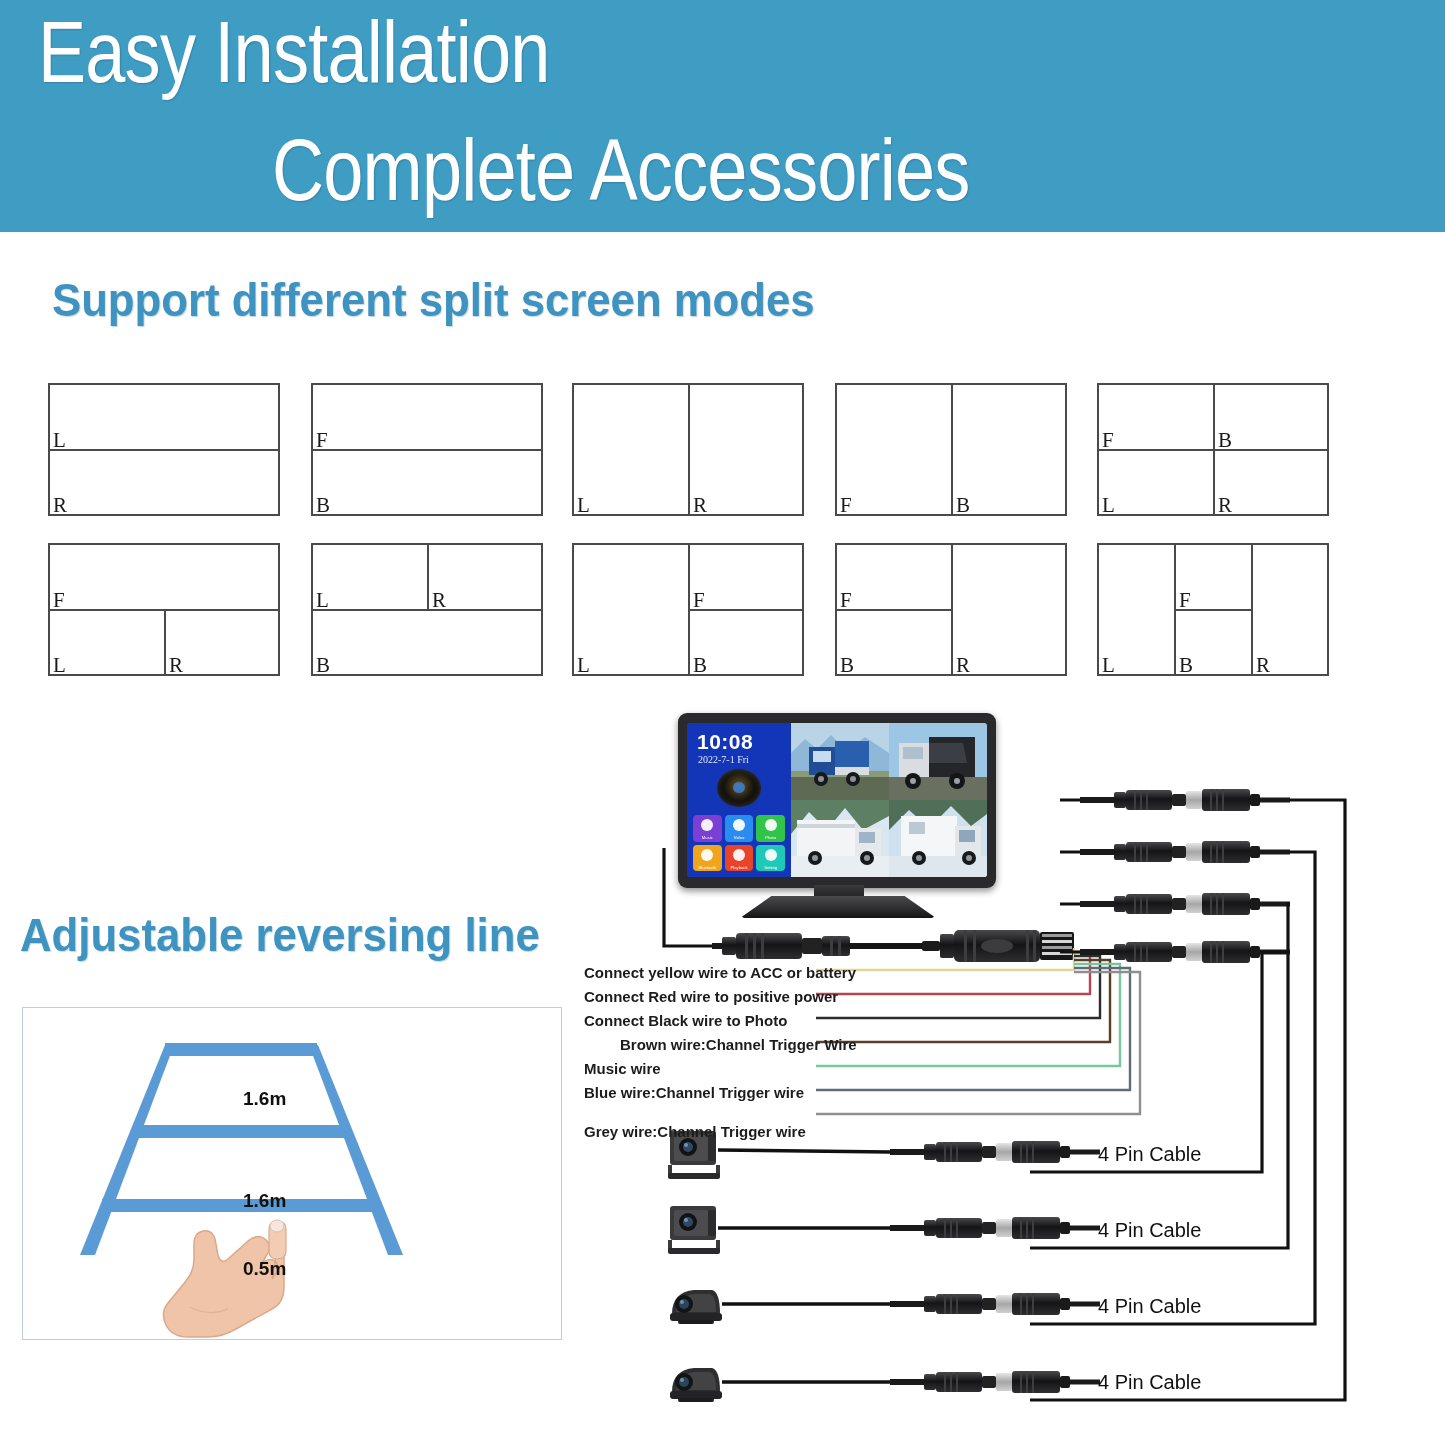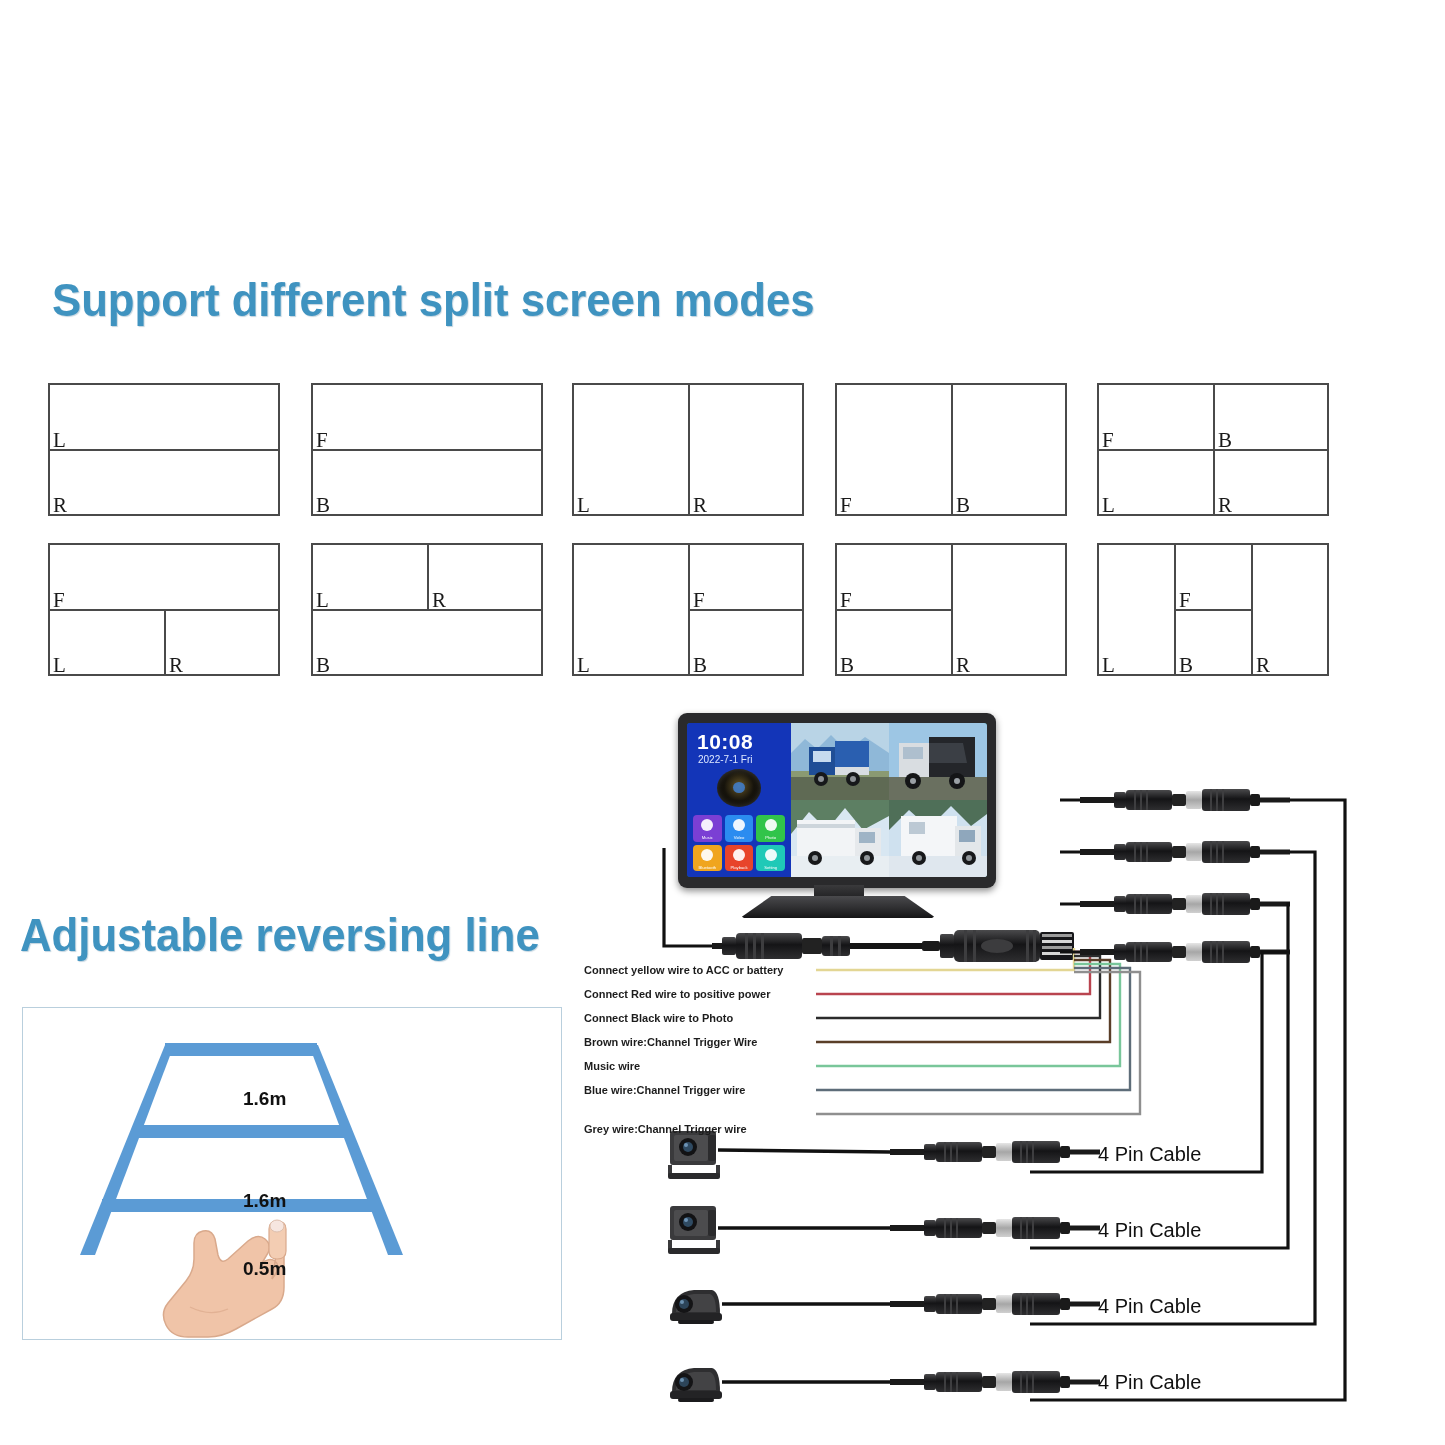--- a/index.html
+++ b/index.html
@@ -79,21 +79,21 @@
   .rev-lbl {
     position:absolute; font-family:"Liberation Sans", sans-serif;
     font-weight:700; font-size:19px; color:#111;
   }
 
   
   #wiring { position:absolute; left:0; top:700px; width:1445px; height:745px; }
   .wire-text {
     position:absolute; left:584px;
     font-family:"Liberation Sans", sans-serif;
-    font-size:11px; color:#1c1c1c; white-space:nowrap;
+    font-size:15px; color:#1c1c1c; white-space:nowrap;
     font-weight:600;
   }
   .pin-lbl {
     position:absolute;
     font-family:"Liberation Sans", sans-serif;
     font-size:20px; color:#111; white-space:nowrap;
   }
 
   
   .monitor { position:absolute; left:678px; top:713px; width:330px; height:205px; }
@@ -108,21 +108,21 @@
   }
   .mon-left { width:104px; height:100%; background:#1335b8; position:relative; }
   .mon-clock {
     position:absolute; left:10px; top:7px;
     color:#fff; font-weight:700; font-size:21px;
     font-family:"Liberation Sans", sans-serif; letter-spacing:.5px;
   }
   .mon-date {
     position:absolute; left:11px; top:31px;
     color:#dfe8ff; font-size:10px;
-    font-family:Liberation Sans, sans-serif;
+    font-family:Liberation Serif, serif;
   }
   .mon-lens {
     position:absolute; left:30px; top:46px; width:44px; height:38px;
     border-radius:50%;
     background: radial-gradient(circle at 50% 45%, #6b5a2a 0%, #3a3118 26%, #17140c 48%, #0c0a06 70%, #141210 100%);
     box-shadow: inset 0 0 6px rgba(255,255,255,.22);
   }
   .mon-lens::after{
     content:""; position:absolute; left:16px; top:13px; width:12px; height:11px;
     border-radius:50%; background:#3f7fd0; opacity:.85;
@@ -160,20 +160,24 @@
     background:linear-gradient(180deg,#4a4a4d 0%, #2c2c2e 60%, #151516 100%);
     border-radius:4px/10px;
     clip-path: polygon(16% 0%, 84% 0%, 100% 100%, 0% 100%);
   }
 </style>
 </head>
 <body>
 
 <div class="page">
 
+  <div class="banner">
+    <div class="banner-l1">Easy Installation</div>
+    <div class="banner-l2">Complete Accessories</div>
+  </div>
 
   <div class="h-split">Support different split screen modes</div>
 
   <div id="modes">
 
     <div class="mode" style="left:48px; top:383px; width:232px; height:133px;">
       <div class="divh" style="left:0; top:64px; width:228px;"></div>
       <div class="cell" style="left:0; top:0; width:228px; height:64px;">
         <span class="lbl">L</span>
       </div>
@@ -621,21 +625,21 @@
       <line x1="722" y1="682" x2="890" y2="682" stroke="#111" stroke-width="3.4"></line>
       <g transform="translate(890,682)">
           <use href="#plugpair"></use>
         </g>
     </g>
   </svg>
 
   <div class="wire-text" style="top:964px;">Connect yellow wire to ACC or battery</div>
   <div class="wire-text" style="top:988px;">Connect Red wire to positive power</div>
   <div class="wire-text" style="top:1012px;">Connect Black wire to Photo</div>
-  <div class="wire-text" style="top:1036px;">Brown wire:Channel Trigger Wire</div>
+  <div class="wire-text" style="top:1036px;margin-left:36px;">Brown wire:Channel Trigger Wire</div>
   <div class="wire-text" style="top:1060px;">Music wire</div>
   <div class="wire-text" style="top:1084px;">Blue wire:Channel Trigger wire</div>
   <div class="wire-text" style="top:1123px;">Grey wire:Channel Trigger wire</div>
 
   <div class="pin-lbl" style="left:1098px; top:1143px;">4 Pin Cable</div>
   <div class="pin-lbl" style="left:1098px; top:1219px;">4 Pin Cable</div>
   <div class="pin-lbl" style="left:1098px; top:1295px;">4 Pin Cable</div>
   <div class="pin-lbl" style="left:1098px; top:1371px;">4 Pin Cable</div>
 
 </div>

